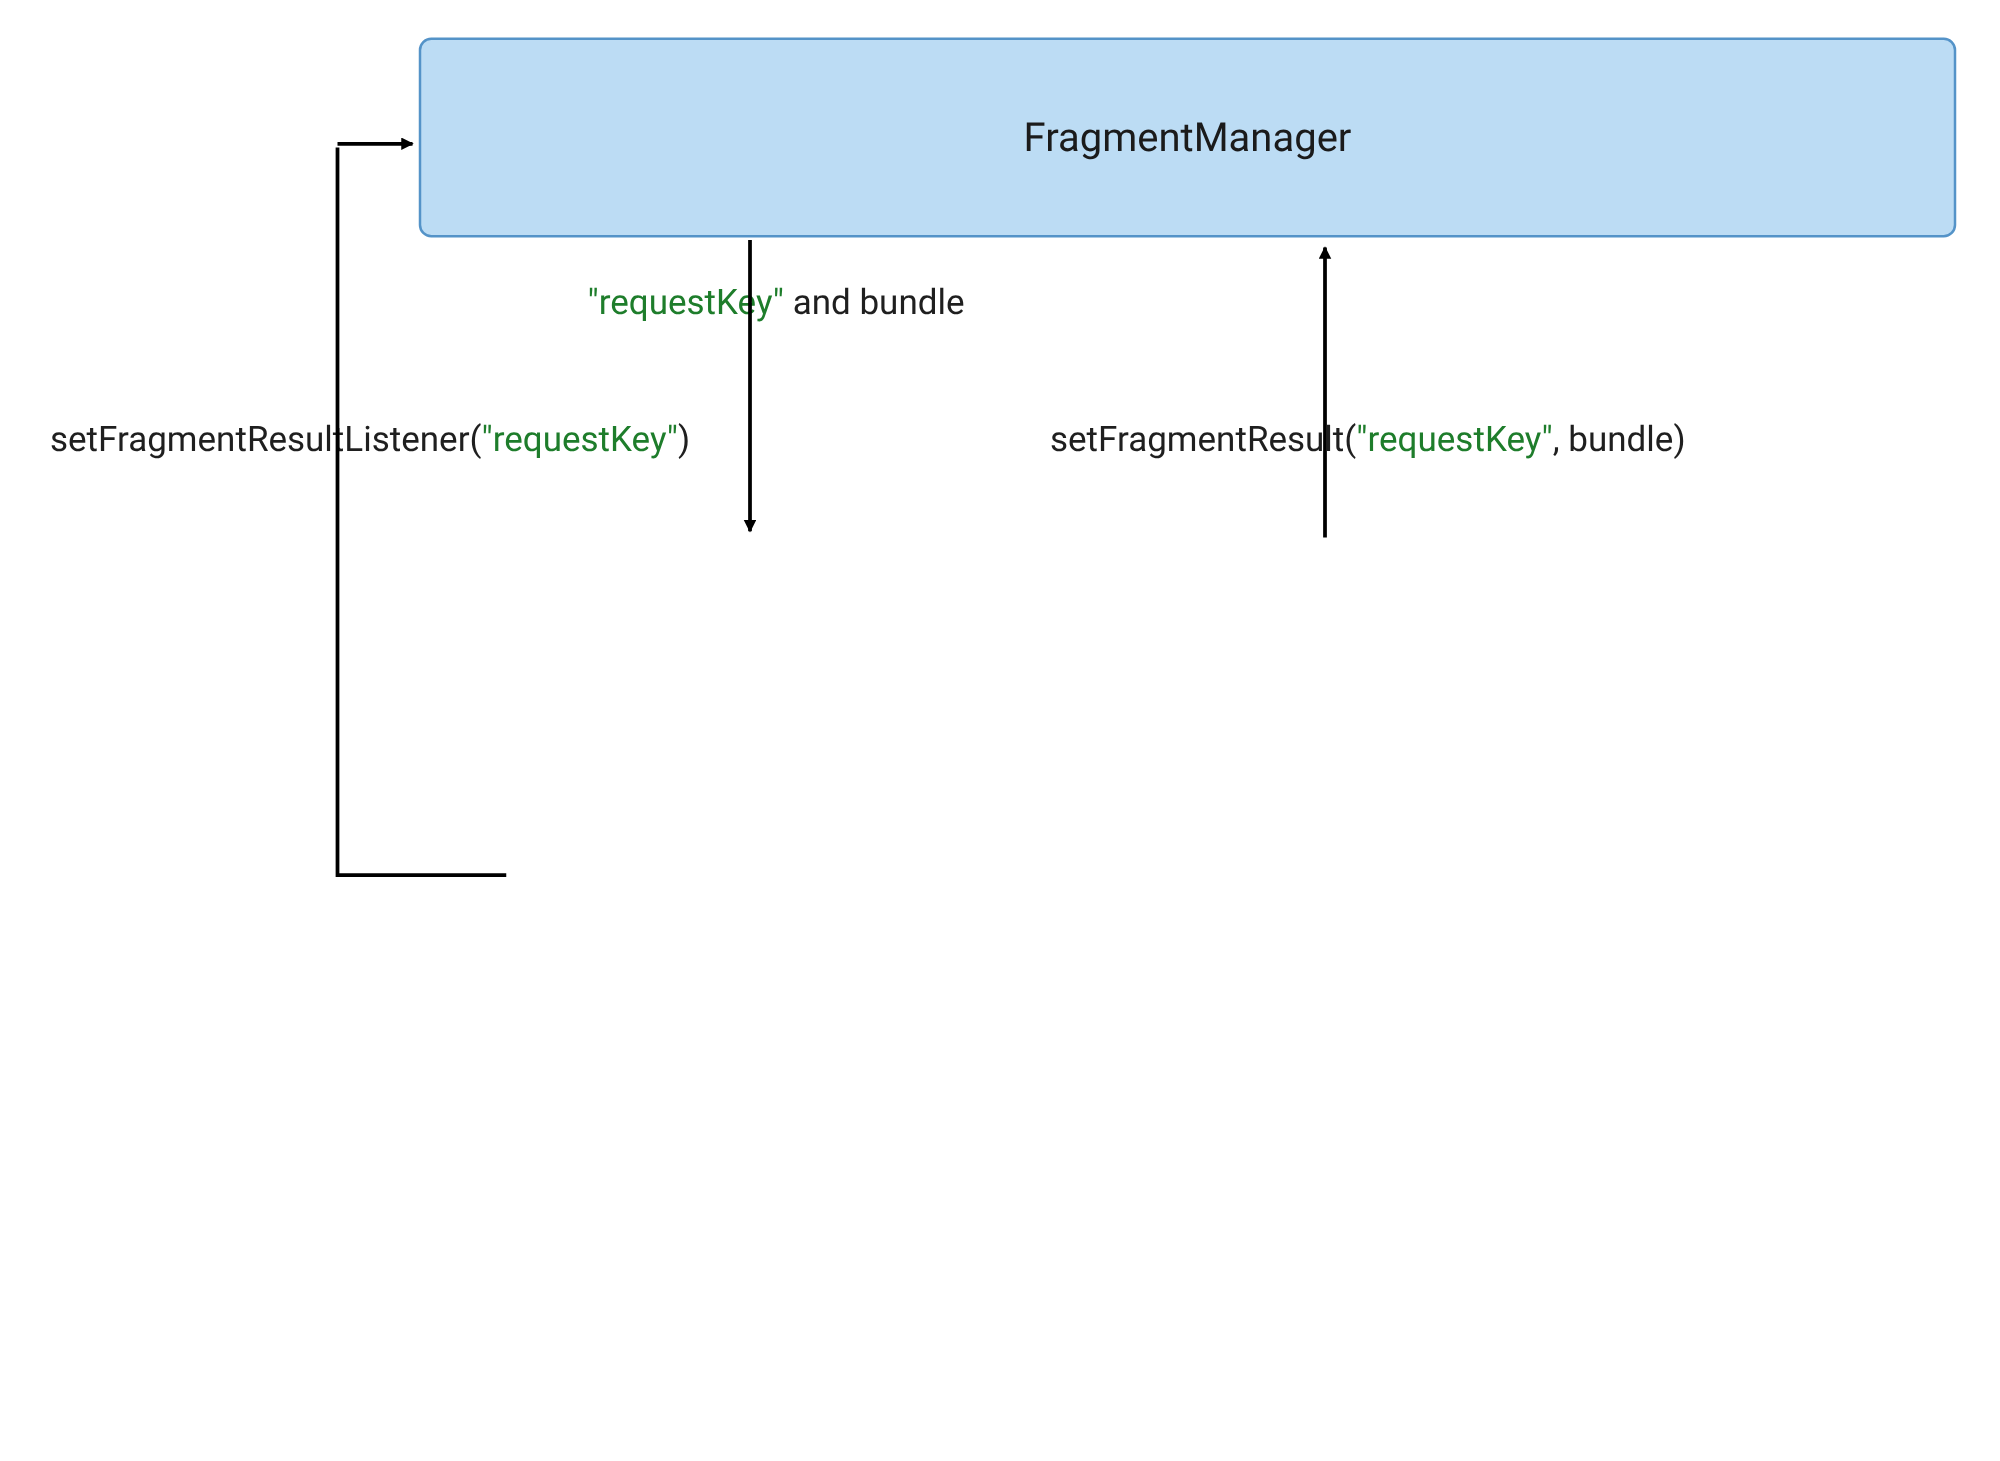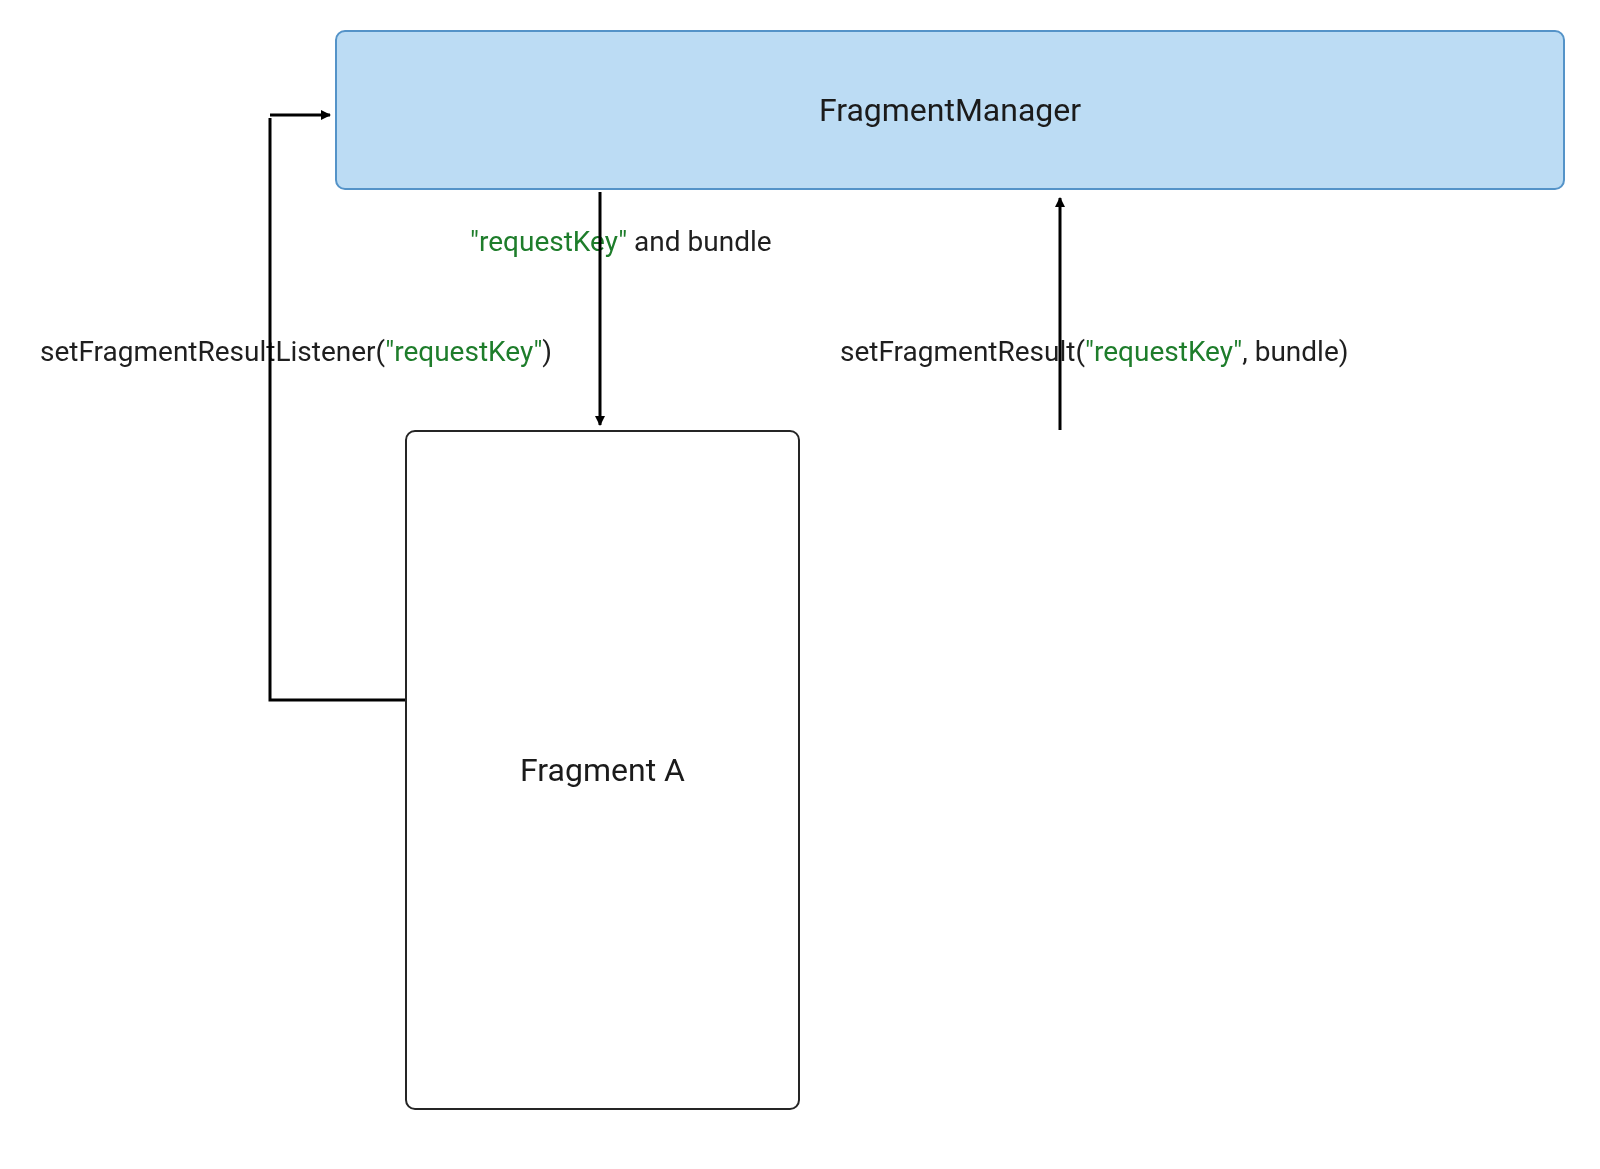--- a/index.html
+++ b/index.html
@@ -48,23 +48,20 @@
 </style>
 </head>
 <body>
 
 <div class="canvas">
 
   <div class="box manager" style="left:335px; top:30px; width:1230px; height:160px;">
     <span>FragmentManager</span>
   </div>
 
-  <div class="box" style="left:405px; top:430px; width:395px; height:680px;">
-    <span>Fragment A</span>
-  </div>
 
 
   <div class="label" style="left:40px; top:335px;">
     <span>setFragmentResultListener(</span><span class="green">"requestKey"</span><span>)</span>
   </div>
 
   <div class="label" style="left:470px; top:225px;">
     <span class="green">"requestKey"</span><span> and bundle</span>
   </div>
 

